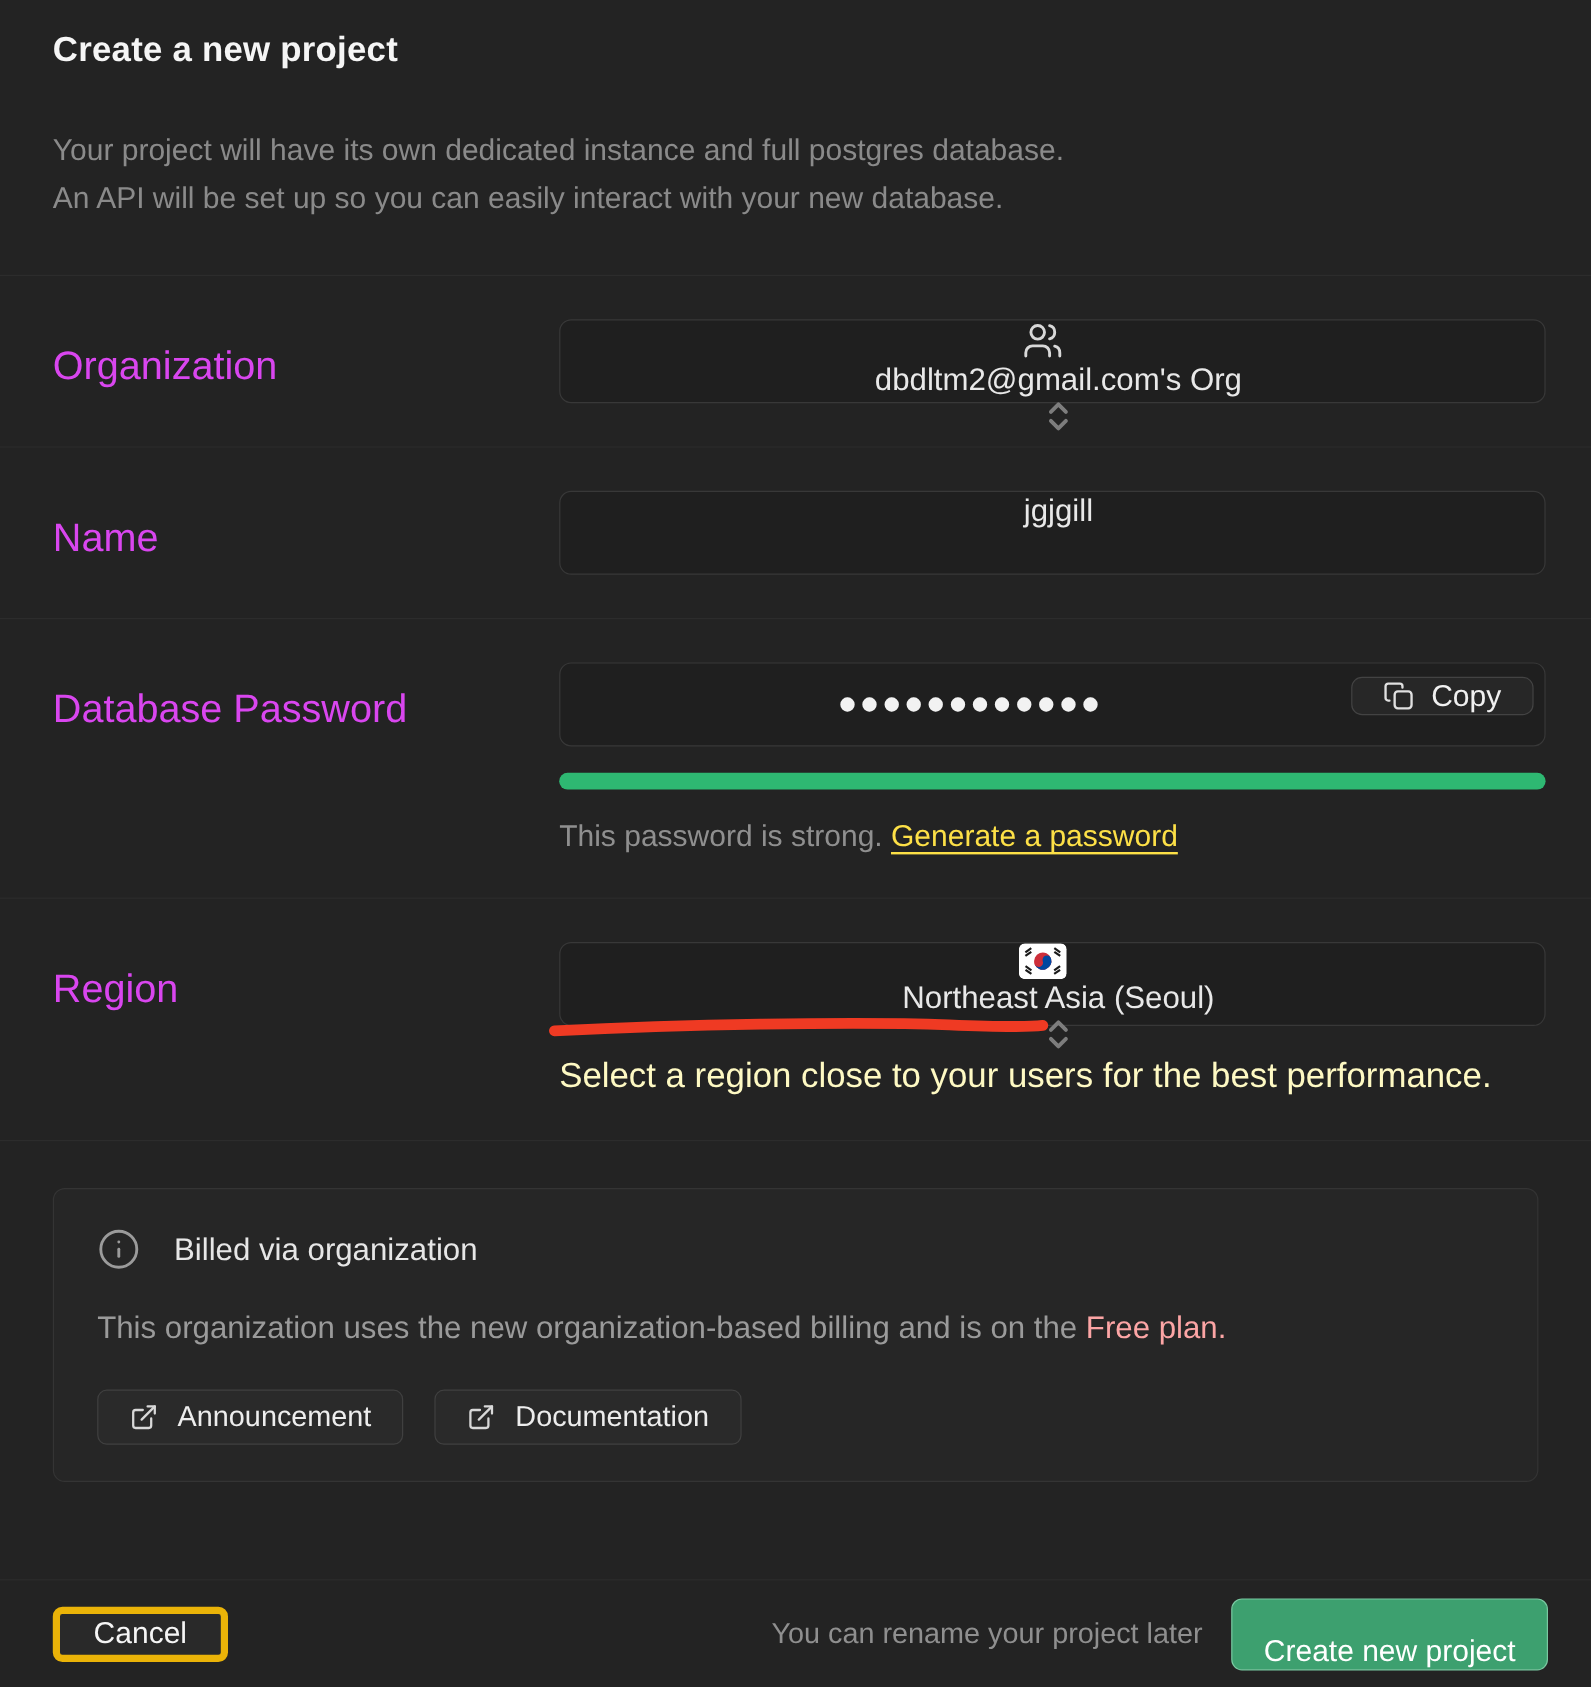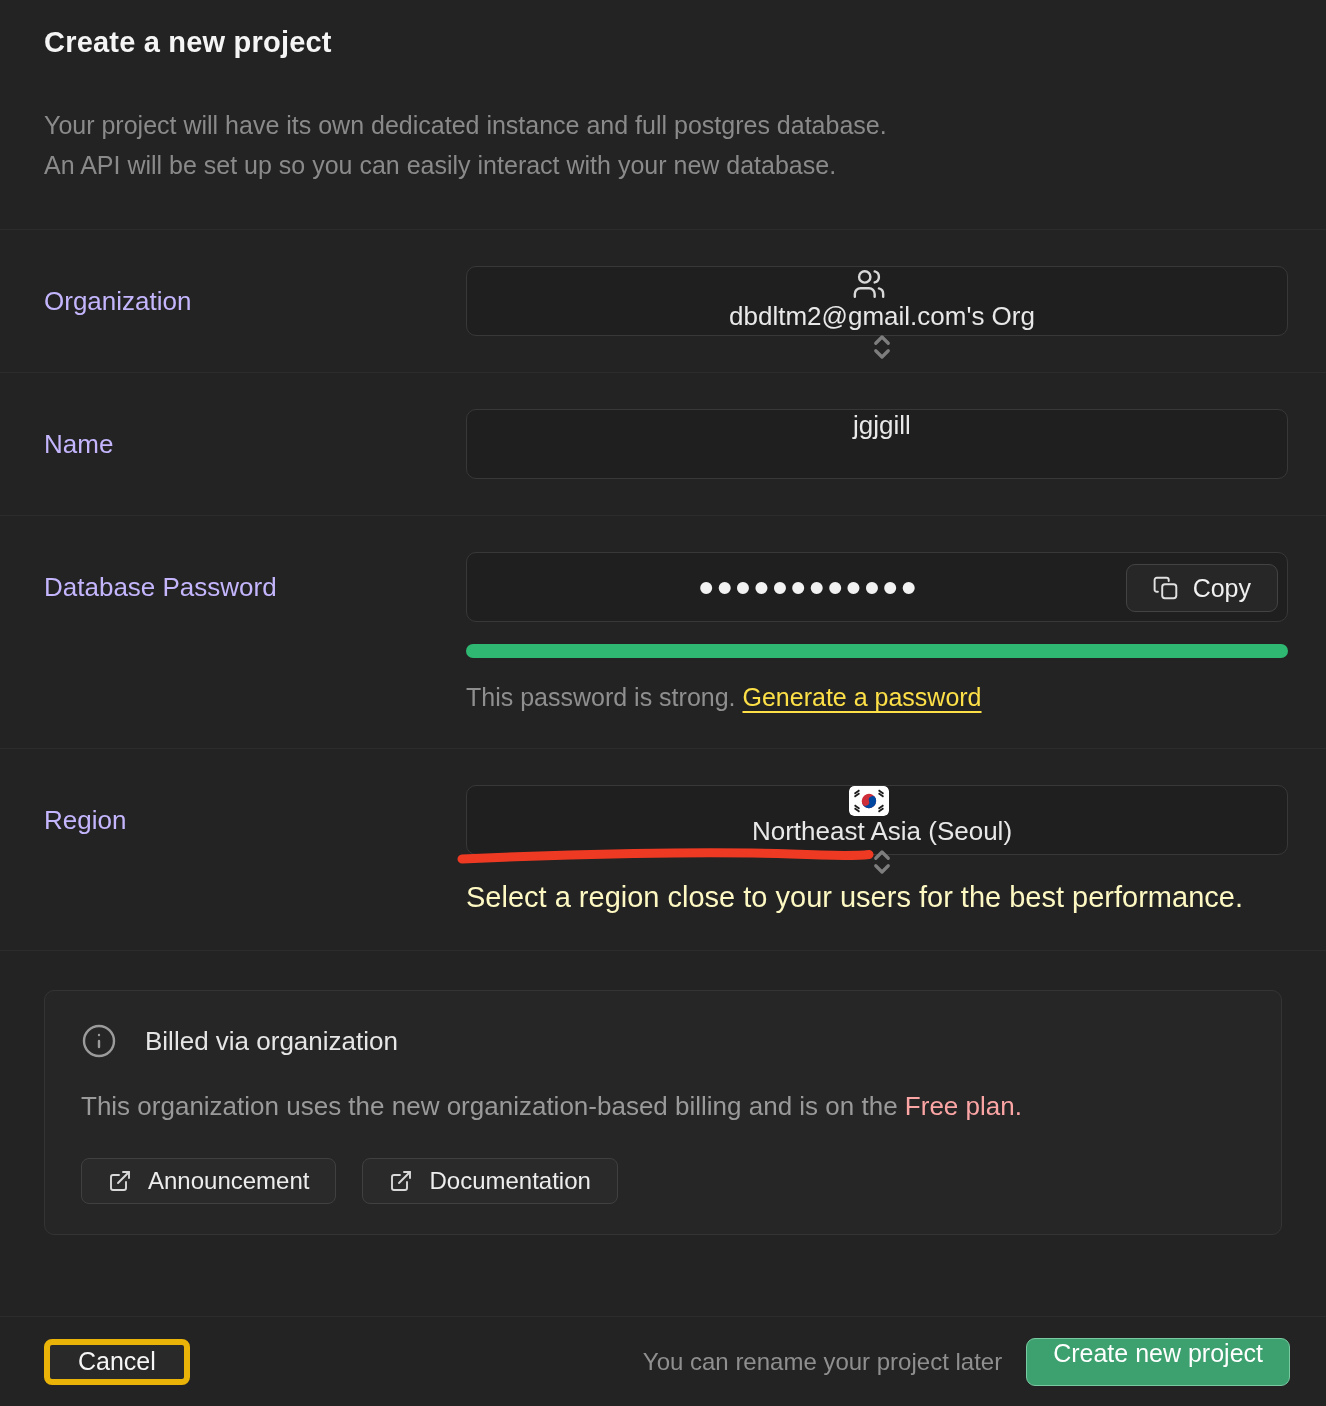--- a/index.html
+++ b/index.html
@@ -13,21 +13,21 @@
   }
   .dialog { width: 1326px; height: 1406px; display: flex; flex-direction: column; }
 
   
   .header { padding: 26px 44px 44px; }
   .header h1 { margin: 0 0 46px; font-size: 29px; font-weight: 600; color: #f5f5f5; letter-spacing: .2px; }
   .header p { margin: 0; font-size: 25px; line-height: 40px; color: #8a8a8a; font-weight: 400; }
 
   
   .row { display: flex; border-top: 1px solid #2c2c2c; padding: 36px 38px 36px 44px; }
-  .row-label { flex: 0 0 422px; font-size: 26px; color: #c4b5fd; padding-top: 20px; }
+  .row-label { flex: 0 0 422px; font-size: 33px; color: #d946ef; padding-top: 20px; }
   .row-control { flex: 1; position: relative; }
 
   .field {
     height: 70px; width: 100%;
     background: #1f1f1f;
     border: 1px solid #383838;
     border-radius: 10px;
     display: flex; align-items: center;
     padding: 0 24px 0 34px;
     font-size: 26px; color: #e8e8e8;
@@ -42,21 +42,21 @@
   .flag {
     width: 40px; height: 30px; margin-right: 26px; flex: 0 0 auto;
     border-radius: 5px; overflow: hidden; display: block;
   }
 
   
   .pw-field { padding-right: 170px; }
   .pw-dots { font-size: 44px; letter-spacing: 3px; color: #f2f2f2; line-height: 70px; height: 70px; overflow: hidden; }
   .copy-btn {
     position: absolute; right: 9px; top: 11px;
-    height: 48px; padding: 0 26px;
+    height: 32px; padding: 0 26px;
     display: flex; align-items: center; gap: 14px;
     background: #272727; border: 1px solid #434343; border-radius: 9px;
     color: #f0f0f0; font-size: 25px; cursor: pointer;
   }
   .copy-btn svg { width: 26px; height: 26px; color: #e0e0e0; }
   .strength-bar { margin-top: 22px; height: 14px; border-radius: 7px; background: #2eb872; width: 100%; }
   .strength-line { margin-top: 25px; font-size: 25px; color: #8f8f8f; }
   .strength-line a { color: #fde047; text-decoration: underline; text-underline-offset: 5px; cursor: pointer; }
 
   
@@ -91,23 +91,23 @@
     padding: 0 36px 0 44px;
   }
   .cancel-btn {
     height: 46px; padding: 0 28px;
     background: #292929; border: 6px solid #eab308; border-radius: 8px;
     color: #f5f5f5; font-size: 25px; display: flex; align-items: center; cursor: pointer;
   }
   .footer-right { margin-left: auto; display: flex; align-items: center; gap: 24px; }
   .footer-note { font-size: 24px; color: #8f8f8f; }
   .submit-btn {
-    height: 48px; padding: 0 26px;
+    height: 60px; padding: 0 26px;
     background: #3da06f; border: 1px solid #79c9a1; border-radius: 9px;
-    color: #ffffff; font-size: 25px; display: flex; align-items: flex-start; cursor: pointer;
+    color: #ffffff; font-size: 25px; display: flex; align-items: flex-end; cursor: pointer;
   }
 </style>
 </head>
 <body>
 
 <div class="dialog">
 
   <div class="header">
     <h1>Create a new project</h1>
     <p>Your project will have its own dedicated instance and full postgres database.</p>

